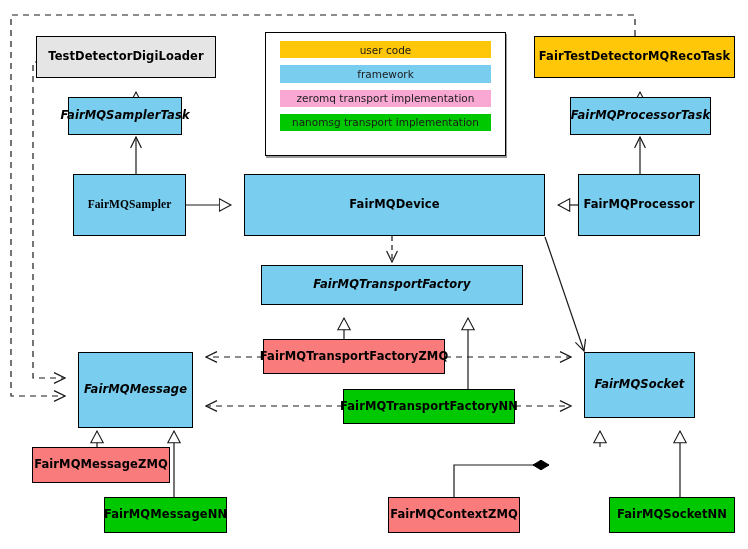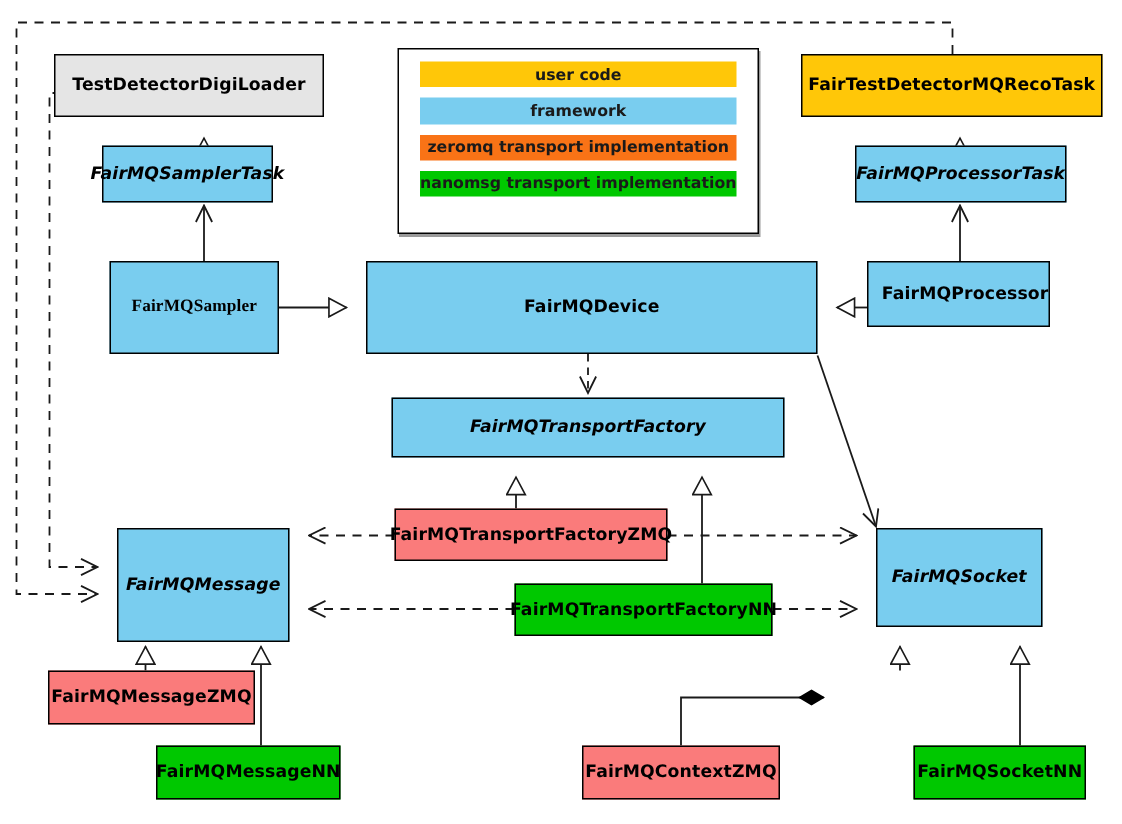--- a/index.html
+++ b/index.html
@@ -55,21 +55,21 @@
     flex-direction: column;
     justify-content: space-between;
   }
   .legend-row {
     box-sizing: border-box;
     height: 22px;
     display: flex;
     align-items: center;
     justify-content: center;
     font-size: 10.5px;
-    font-weight: bold;
+    font-weight: normal;
     color: #1a1a1a;
     margin-bottom: 7px;
   }
   .legend-row:last-child { margin-bottom: 16px; }
   .legend-shadow {
     position: absolute;
     background: #9a9a9a;
     z-index: 2;
   }
 </style>
@@ -153,21 +153,21 @@
   <div class="legend-shadow" style="left:266px; top:156px; width:241px; height:2px;"></div>
   <div class="legend-shadow" style="left:505px; top:34px; width:2px; height:122px;"></div>
 
   <div class="legend-box" style="left:265px; top:32px; width:241px; height:124px;">
     <div class="legend-row" style="background:#FFC708;">
       <span>user code</span>
     </div>
     <div class="legend-row" style="background:#79CDEF;">
       <span>framework</span>
     </div>
-    <div class="legend-row" style="background:#f97316;">
+    <div class="legend-row" style="background:#f9a8d4;">
       <span>zeromq transport implementation</span>
     </div>
     <div class="legend-row" style="background:#00C800;">
       <span>nanomsg transport implementation</span>
     </div>
   </div>
 
   <div class="node" style="left:36px; top:36px; width:180px; height:42px; background:#e5e5e5;">
     <span>TestDetectorDigiLoader</span>
   </div>
@@ -185,21 +185,21 @@
   </div>
 
   <div class="node" style="left:73px; top:174px; width:113px; height:62px; background:#79CDEF;font-family:Liberation Serif, serif;">
     <span>FairMQSampler</span>
   </div>
 
   <div class="node" style="left:244px; top:174px; width:301px; height:62px; background:#79CDEF;">
     <span>FairMQDevice</span>
   </div>
 
-  <div class="node" style="left:578px; top:174px; width:122px; height:44px; background:#79CDEF;justify-content:flex-end;">
+  <div class="node" style="left:578px; top:174px; width:122px; height:62px; background:#79CDEF;">
     <span>FairMQProcessor</span>
   </div>
 
   <div class="node abstract" style="left:261px; top:265px; width:262px; height:40px; background:#79CDEF;">
     <span>FairMQTransportFactory</span>
   </div>
 
   <div class="node" style="left:263px; top:339px; width:182px; height:35px; background:#FA7B7B;">
     <span>FairMQTransportFactoryZMQ</span>
   </div>
@@ -222,17 +222,17 @@
 
   <div class="node" style="left:104px; top:497px; width:123px; height:36px; background:#00C800;">
     <span>FairMQMessageNN</span>
   </div>
 
 
   <div class="node" style="left:388px; top:497px; width:132px; height:36px; background:#FA7B7B;">
     <span>FairMQContextZMQ</span>
   </div>
 
-  <div class="node" style="left:609px; top:497px; width:115px; height:36px; background:#00C800;">
+  <div class="node" style="left:609px; top:497px; width:126px; height:36px; background:#00C800;">
     <span>FairMQSocketNN</span>
   </div>
 
 </div>
 
 </body></html>

